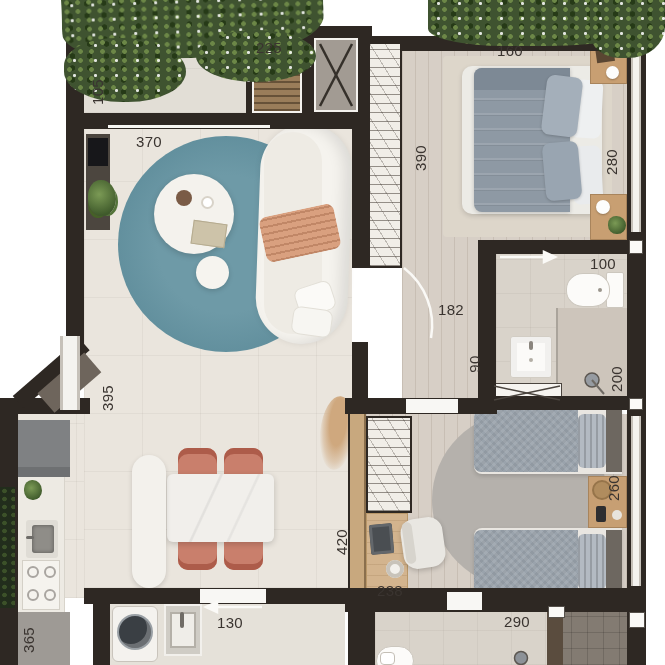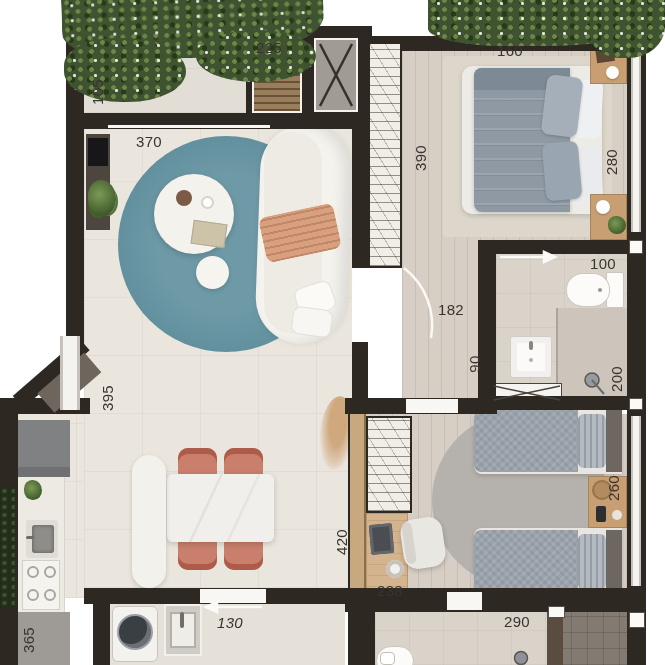--- a/index.html
+++ b/index.html
@@ -244,17 +244,17 @@
       <div class="dim v" style="left: 420px; top: 158px;">390</div>
       <div class="dim v" style="left: 611px; top: 162px;">280</div>
       <div class="dim" style="left: 603px; top: 263px;">100</div>
       <div class="dim" style="left: 451px; top: 309px;">182</div>
       <div class="dim v" style="left: 474px; top: 364px;">90</div>
       <div class="dim v" style="left: 616px; top: 379px;">200</div>
       <div class="dim v" style="left: 107px; top: 398px;">395</div>
       <div class="dim v" style="left: 341px; top: 542px;">420</div>
       <div class="dim v" style="left: 613px; top: 488px;">260</div>
       <div class="dim" style="left: 390px; top: 590px;">238</div>
-      <div class="dim" style="left: 230px; top: 622px; font-style: italic;">130</div>
+      <div class="dim" style="left: 230px; top: 622px;">130</div>
       <div class="dim" style="left: 517px; top: 621px;">290</div>
       <div class="dim v" style="left: 28px; top: 640px;">365</div>
     </div>
 </div>
 
 </body></html>

